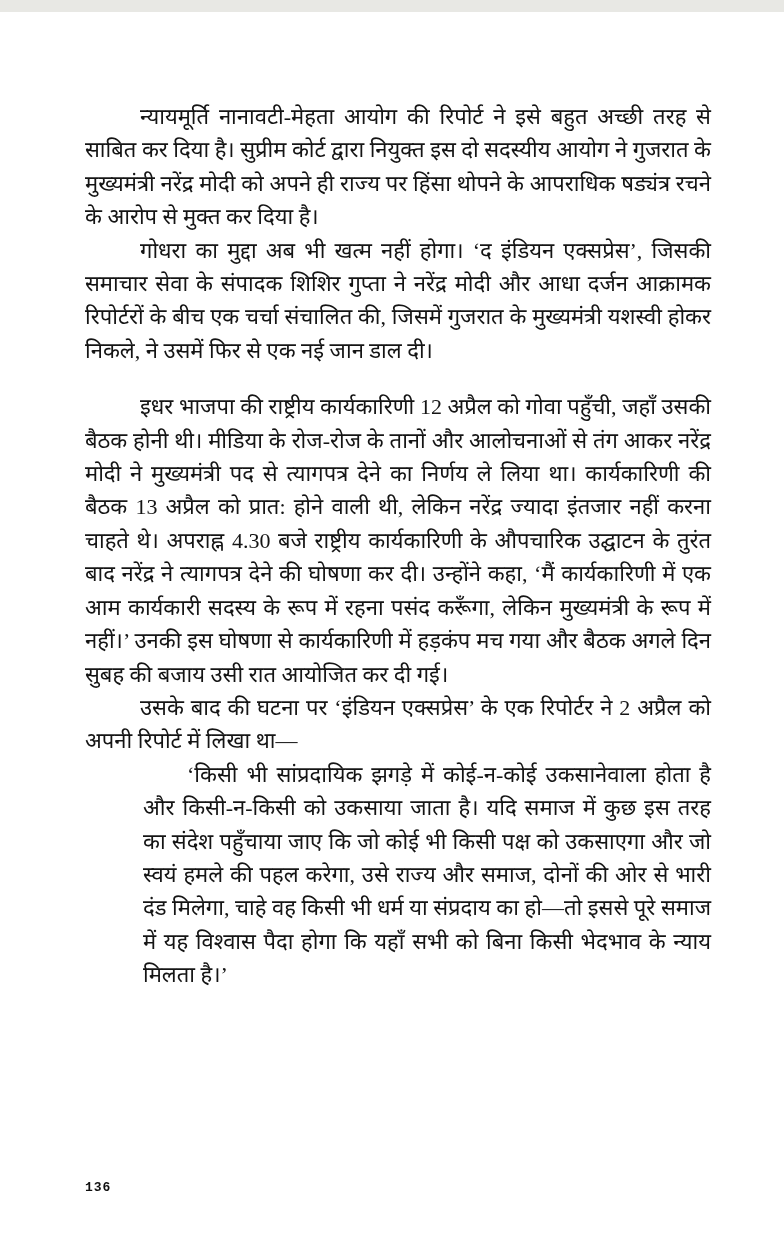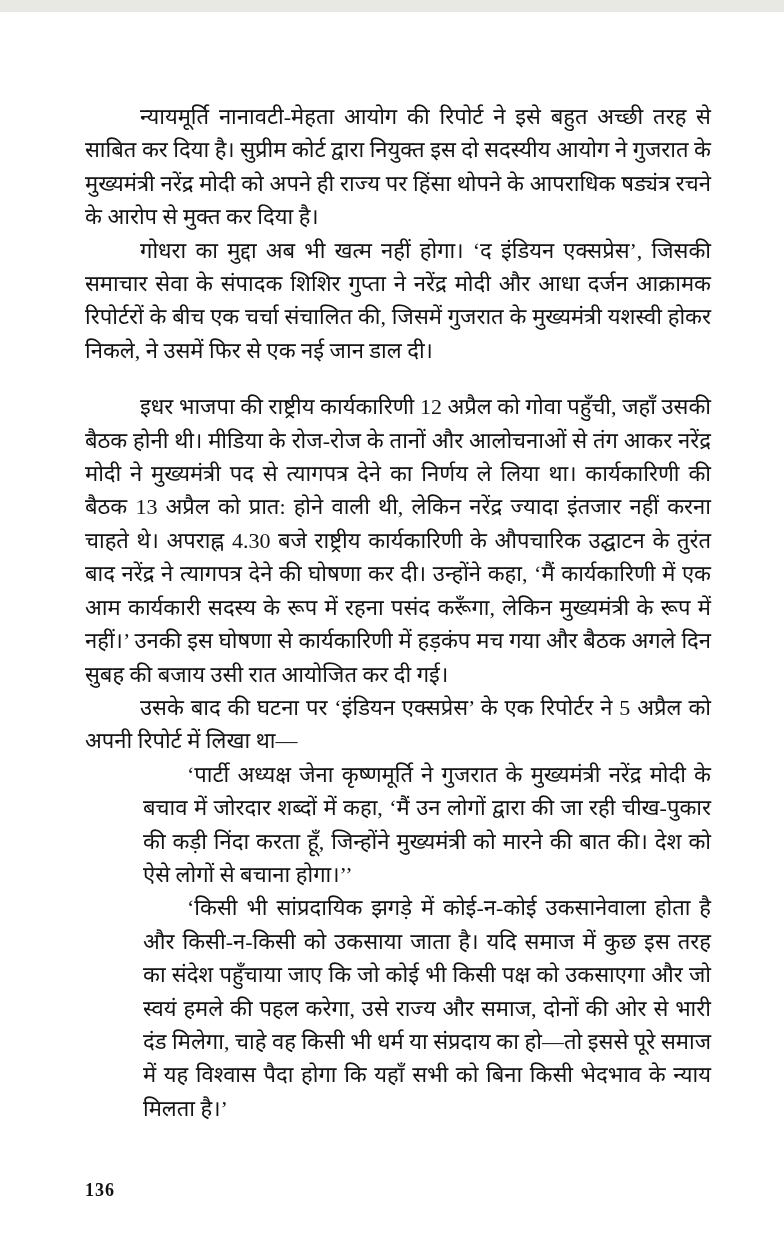--- a/index.html
+++ b/index.html
@@ -44,23 +44,23 @@
     position: absolute;
     left: 85px;
     right: 73px;
     top: 1165px;
     height: 34px;
   }
   .page-number {
     position: absolute;
     left: 0;
     top: 3px;
-    font-family: Liberation Serif, serif;
+    font-family: Liberation Mono, monospace;
     font-weight: bold;
-    font-size: 18px;
+    font-size: 13px;
     letter-spacing: 1px;
     color: #111111;
   }
   .running-title {
     position: absolute;
     left: 0;
     right: 0;
     top: 0;
     text-align: center;
     font-size: 21px;
@@ -81,22 +81,21 @@
 </head>
 <body>
 
 <div class="page">
 
   <main class="content">
 
   <p class="body">न्यायमूर्ति नानावटी-मेहता आयोग की रिपोर्ट ने इसे बहुत अच्छी तरह से साबित कर दिया है। सुप्रीम कोर्ट द्वारा नियुक्त इस दो सदस्यीय आयोग ने गुजरात के मुख्यमंत्री नरेंद्र मोदी को अपने ही राज्य पर हिंसा थोपने के आपराधिक षड्यंत्र रचने के आरोप से मुक्त कर दिया है।</p>
       <p class="body">गोधरा का मुद्दा अब भी खत्म नहीं होगा। ‘द इंडियन एक्सप्रेस’, जिसकी समाचार सेवा के संपादक शिशिर गुप्ता ने नरेंद्र मोदी और आधा दर्जन आक्रामक रिपोर्टरों के बीच एक चर्चा संचालित की, जिसमें गुजरात के मुख्यमंत्री यशस्वी होकर निकले, ने उसमें फिर से एक नई जान डाल दी।</p>
       <p class="body gap-large">इधर भाजपा की राष्ट्रीय कार्यकारिणी 12 अप्रैल को गोवा पहुँची, जहाँ उसकी बैठक होनी थी। मीडिया के रोज-रोज के तानों और आलोचनाओं से तंग आकर नरेंद्र मोदी ने मुख्यमंत्री पद से त्यागपत्र देने का निर्णय ले लिया था। कार्यकारिणी की बैठक 13 अप्रैल को प्रात: होने वाली थी, लेकिन नरेंद्र ज्यादा इंतजार नहीं करना चाहते थे। अपराह्न 4.30 बजे राष्ट्रीय कार्यकारिणी के औपचारिक उद्घाटन के तुरंत बाद नरेंद्र ने त्यागपत्र देने की घोषणा कर दी। उन्होंने कहा, ‘मैं कार्यकारिणी में एक आम कार्यकारी सदस्य के रूप में रहना पसंद करूँगा, लेकिन मुख्यमंत्री के रूप में नहीं।’ उनकी इस घोषणा से कार्यकारिणी में हड़कंप मच गया और बैठक अगले दिन सुबह की बजाय उसी रात आयोजित कर दी गई।</p>
-      <p class="body">उसके बाद की घटना पर ‘इंडियन एक्सप्रेस’ के एक रिपोर्टर ने 5 अप्रैल को अपनी रिपोर्ट में लिखा था—</p>
-      <p class="quote">‘पार्टी अध्यक्ष जेना कृष्णमूर्ति ने गुजरात के मुख्यमंत्री नरेंद्र मोदी के बचाव में जोरदार शब्दों में कहा, ‘मैं उन लोगों द्वारा की जा रही चीख-पुकार की कड़ी निंदा करता हूँ, जिन्होंने मुख्यमंत्री को मारने की बात की। देश को ऐसे लोगों से बचाना होगा।’’</p>
+      <p class="body">उसके बाद की घटना पर ‘इंडियन एक्सप्रेस’ के एक रिपोर्टर ने 2 अप्रैल को अपनी रिपोर्ट में लिखा था—</p>
       <p class="quote">‘किसी भी सांप्रदायिक झगड़े में कोई-न-कोई उकसानेवाला होता है और किसी-न-किसी को उकसाया जाता है। यदि समाज में कुछ इस तरह का संदेश पहुँचाया जाए कि जो कोई भी किसी पक्ष को उकसाएगा और जो स्वयं हमले की पहल करेगा, उसे राज्य और समाज, दोनों की ओर से भारी दंड मिलेगा, चाहे वह किसी भी धर्म या संप्रदाय का हो—तो इससे पूरे समाज में यह विश्वास पैदा होगा कि यहाँ सभी को बिना किसी भेदभाव के न्याय मिलता है।’</p>
     </main>
 
   <div class="footer">
     <span class="page-number">136</span>
   </div>
 
 </div>
 
 </body></html>

